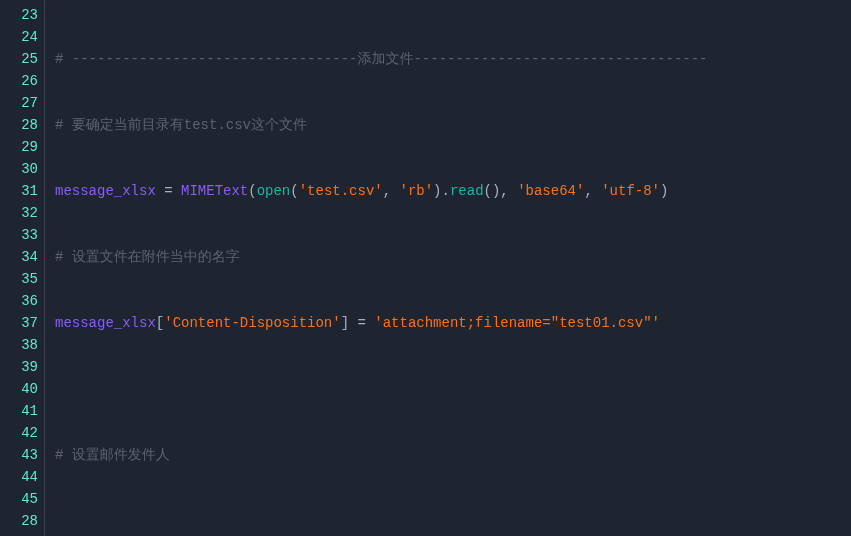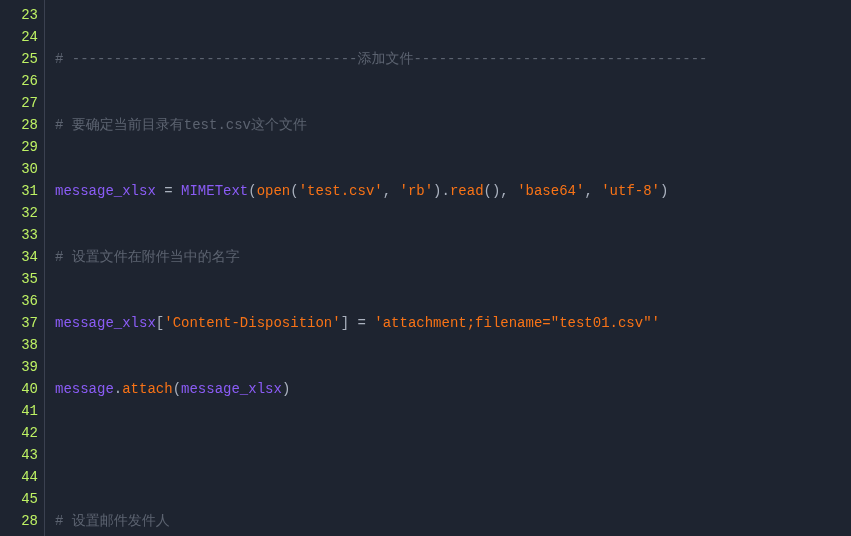--- a/index.html
+++ b/index.html
@@ -13,40 +13,40 @@
     width: 851px;
     height: 536px;
     overflow: hidden;
   }
   .editor {
     display: flex;
     height: 100%;
   }
   .gutter {
     background: #1e2430;
-    color: #bef264;
+    color: #5eead4;
     text-align: right;
     padding: 4px 6px 12px 10px;
     user-select: none;
     border-right: 1px solid #3b4150;
     min-width: 28px;
   }
   .gutter div {
     height: 22px;
   }
   .code {
     padding: 4px 0 0 10px;
     white-space: pre;
   }
   .code .line {
     height: 22px;
   }
   .cm  { color: #5c6370; font-style: normal; }  
   .str { color: #f97316; }                       
-  .fn  { color: #f97316; }                       
+  .fn  { color: #14b8a6; }                       
   .id  { color: #8b5cf6; }                       
   .op  { color: #abb2bf; }                       
   .pun { color: #abb2bf; }
 </style>
 </head>
 <body>
 
 <div class="editor">
   <div class="gutter">
     <div>23</div>
@@ -74,21 +74,20 @@
     <div>45</div>
     <div>28</div>
   </div>
 
   <div class="code">
     <div class="line"><span class="cm"># ----------------------------------</span><span class="cm">添加文件</span><span class="cm">-----------------------------------</span></div>
     <div class="line"><span class="cm"># </span><span class="cm">要确定当前目录有test.csv这个文件</span></div>
     <div class="line"><span class="id">message_xlsx </span><span class="op">=</span><span class="id"> MIMEText</span><span class="pun">(</span><span class="fn">open</span><span class="pun">(</span><span class="str">'test.csv'</span><span class="pun">, </span><span class="str">'rb'</span><span class="pun">)</span><span class="pun">.</span><span class="fn">read</span><span class="pun">()</span><span class="pun">, </span><span class="str">'base64'</span><span class="pun">, </span><span class="str">'utf-8'</span><span class="pun">)</span></div>
     <div class="line"><span class="cm"># </span><span class="cm">设置文件在附件当中的名字</span></div>
     <div class="line"><span class="id">message_xlsx</span><span class="pun">[</span><span class="str">'Content-Disposition'</span><span class="pun">]</span><span class="op"> = </span><span class="str">'attachment;filename="test01.csv"'</span></div>
-    <div class="line"><span class="id">message</span><span class="pun">.</span><span class="fn">attach</span><span class="pun">(</span><span class="id">message_xlsx</span><span class="pun">)</span></div>
     <div class="line"></div>
     <div class="line"><span class="cm"># </span><span class="cm">设置邮件发件人</span></div>
     
     
     
     
     
     
     
     

